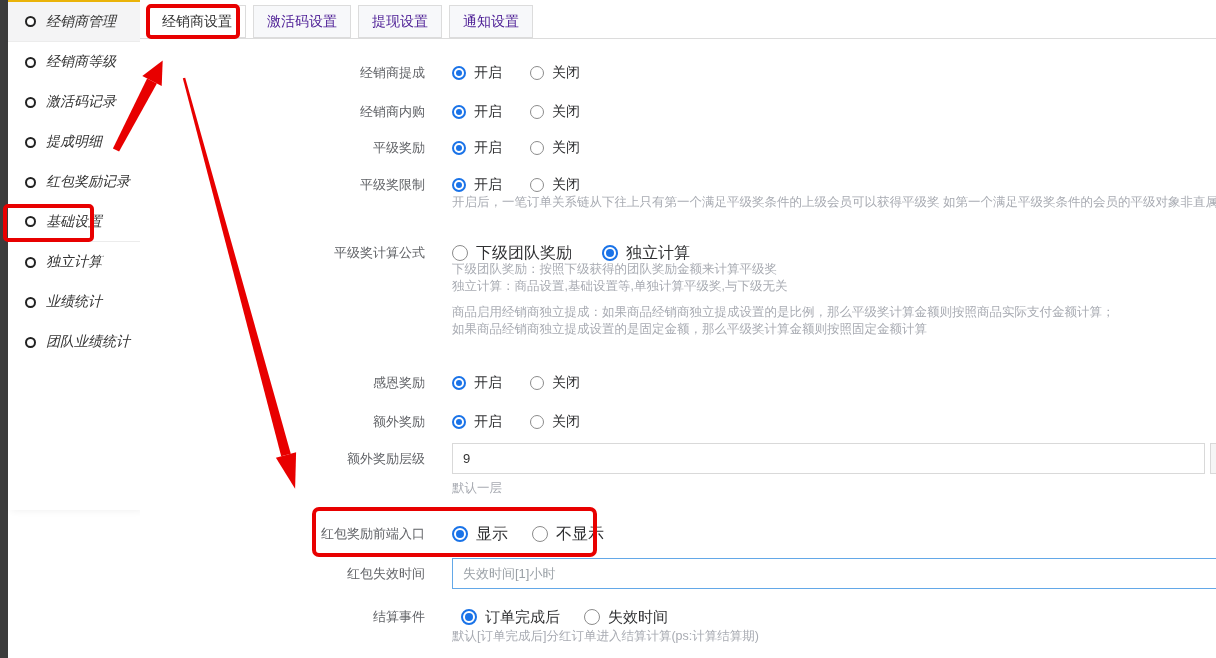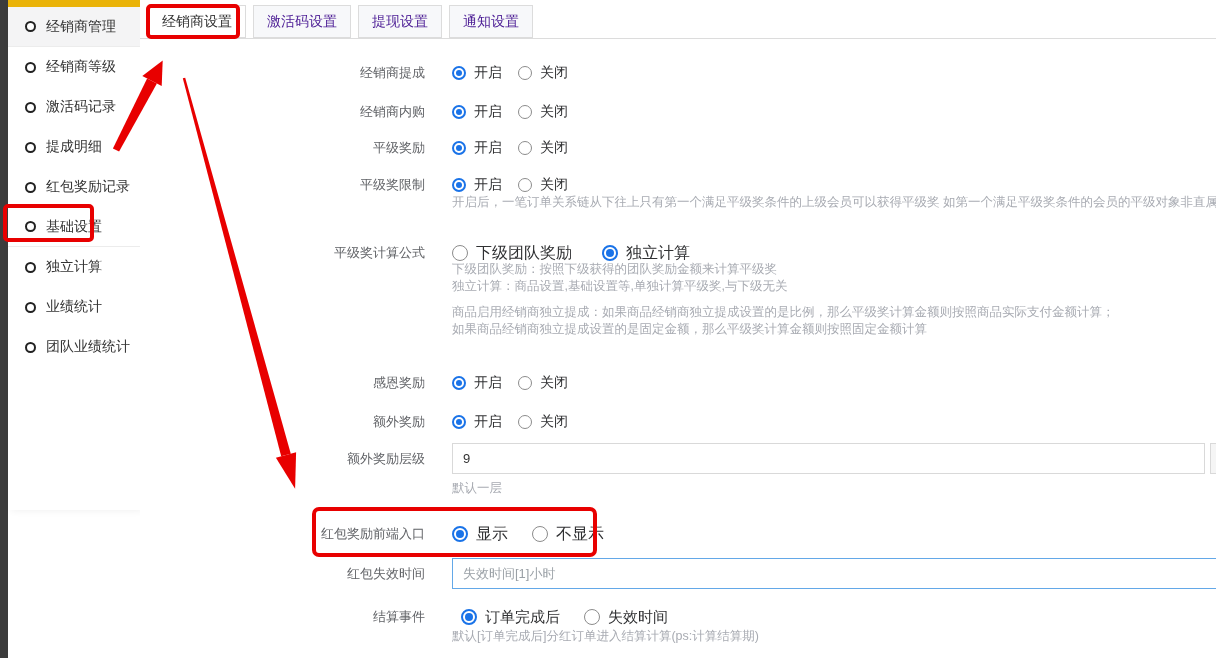--- a/index.html
+++ b/index.html
@@ -17,21 +17,22 @@
     font-family:"Liberation Sans","DejaVu Sans",sans-serif;
     background:#fff;
     color:var(--text-dark);
   }
   
   .dark-rail{position:absolute;left:0;top:0;width:8px;height:658px;background:#3c3c3c;}
   
   .sidebar{
     position:absolute;left:8px;top:0;width:132px;height:510px;background:#fff;
     box-shadow:3px 0 8px rgba(0,0,0,.07);
-    border-top:7px solid #eab308;
+    border-top:2px solid #eab308;
+    font-style:italic;
   }
   .side-item{
     height:40px;display:flex;align-items:center;gap:10px;
     padding-left:17px;font-size:14px;color:#333;cursor:pointer;background:#fff;
   }
   .side-item.hovered{background:#f4f4f5;border-bottom:1px solid #ececec;}
   .side-item.current{border-bottom:1px solid #ececec;}
   .ring-icon{
     width:11px;height:11px;border:2px solid #222;border-radius:50%;flex:0 0 auto;background:#fff;
   }
@@ -40,21 +41,21 @@
   .tabbar{position:absolute;left:8px;top:5px;display:flex;gap:7px;}
   .tab{
     height:33px;line-height:31px;padding:0 13px;border:1px solid var(--border-gray);
     background:#f7f8fa;font-size:14px;color:#4c1d95;cursor:pointer;white-space:nowrap;
   }
   .tab.active{background:#fff;color:#333;}
   .tab-underline{position:absolute;left:0;top:38px;right:0;height:1px;background:var(--border-gray);}
   
   .row{position:absolute;left:0;right:0;display:flex;align-items:center;height:22px;}
   .row .lbl{width:285px;text-align:right;font-size:13px;color:var(--label-gray);flex:0 0 auto;}
-  .row .ctrl{margin-left:27px;display:flex;align-items:center;gap:16px;}
+  .row .ctrl{margin-left:27px;display:flex;align-items:center;gap:28px;}
   .opt{display:flex;align-items:center;gap:8px;font-size:14px;color:var(--text-dark);cursor:pointer;}
   .row.lg .opt{font-size:16px;}
   .radio{width:14px;height:14px;border:1px solid #8c8c8c;border-radius:50%;position:relative;background:#fff;flex:0 0 auto;}
   .row.lg .radio{width:16px;height:16px;}
   .radio.on{border:2px solid var(--radio-blue);}
   .radio.on::after{content:"";position:absolute;inset:2px;border-radius:50%;background:var(--radio-blue);}
   .help{
     position:absolute;left:312px;right:0;font-size:12.5px;color:var(--help-gray);
     white-space:nowrap;overflow:hidden;line-height:17px;
   }

